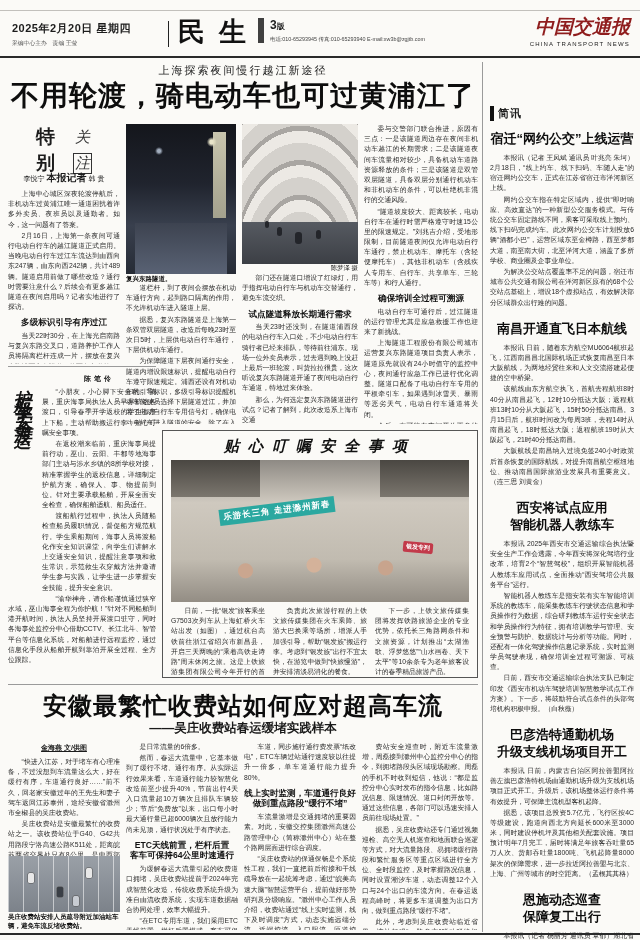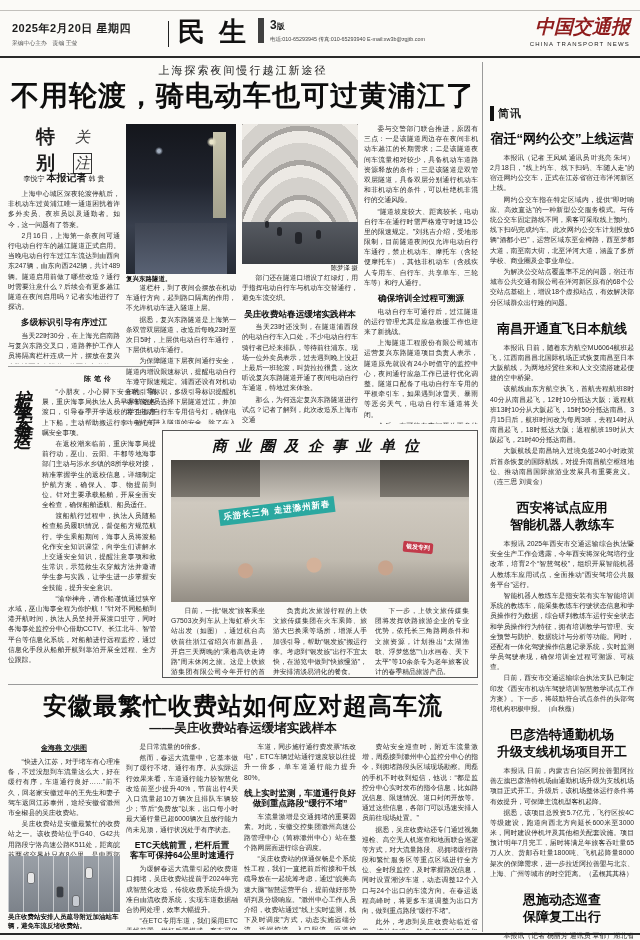--- a/index.html
+++ b/index.html
@@ -163,21 +163,21 @@
     <div class="floor"></div>
     <div class="rider" style="left:46%;bottom:14%;"></div>
     <div class="rider" style="left:30%;bottom:20%;width:5px;height:9px;"></div>
     <div class="rider" style="left:64%;bottom:18%;width:5px;height:9px;"></div>
     <div class="rider" style="left:20%;bottom:26%;width:4px;height:7px;"></div>
   </div>
   <div class="credit">陈梦泽 摄</div>
   <div>
       <p class="p">部门还在隧道口增设了红绿灯，用于指挥电动自行车与机动车交替通行，避免车流交织。</p>
     </div>
-  <div class="sh">吴庄收费站春运缓堵实践样本</div>
+  <div class="sh">试点隧道释放长期通行需求</div>
   <div>
       <p class="p">当天23时还没到，在隧道浦西段的电动自行车入口处，不少电动自行车骑行者已经来排队，等待前往浦东。现场一位外卖员表示，过去遇到晚上没赶上最后一班轮渡，叫货拉拉很贵，这次听说复兴东路隧道开通了夜间电动自行车通道，特地过来体验。</p>
       <p class="p">那么，为何选定复兴东路隧道进行试点？记者了解到，此次改造系上海市交通</p>
     </div>
 </div>
 
 <div class="abs clip" id="col4">
   <div>
       <p class="p">委与交警部门联合推进，原因有三点：一是该隧道周边存在夜间非机动车越江的长期需求；二是该隧道夜间车流量相对较少，具备机动车道路资源释放的条件；三是该隧道是双管双层隧道，具备双层分别通行机动车和非机动车的条件，可以杜绝机非混行的交通风险。</p>
       <p class="p">“隧道坡度较大、距离较长，电动自行车在通行时需严格遵守时速15公里的限速规定。”刘兆吉介绍，受地形限制，目前隧道夜间仅允许电动自行车通行，禁止机动车、摩托车（含轻便摩托车），其他非机动车（含残疾人专用车、自行车、共享单车、三轮车等）和行人通行。</p>
@@ -196,21 +196,21 @@
   <div class="byl">陈笔伶</div>
   <div>
       <p class="p">“小朋友，小心脚下安全哟。”清晨，重庆海事局执法人员早早航达各渡口，引导春季开学返校的学生有序上下船，主动帮助搬运行李，贴心叮嘱安全事项。</p>
       <p class="p">在返校潮来临前，重庆海事局提前行动，巫山、云阳、丰都等地海事部门主动与涉水乡镇的8所学校对接，精准掌握学生的返校信息，详细制定护航方案，确保人、事、物提前到位。针对主要承载船舶，开展全面安全检查，确保船舶适航、船员适任。</p>
       <p class="p">渡船航行过程中，执法人员随船检查船员履职情况，督促船方规范航行。学生乘船期间，海事人员将渡船化作安全知识课堂，向学生们讲解水上交通安全知识，提醒注意事项和救生常识，示范救生衣穿戴方法并邀请学生参与实践，让学生进一步掌握安全技能，提升安全意识。</p>
       <p class="p">“渝华神舟，请你船谨慎通过狭窄水域，巫山海事全程为你护航！”针对不同船舶到港开航时间，执法人员坚持开展渡口驻守，同时各海事处监控分中心借助CCTV、长江北斗、智管平台等信息化系统，对船舶进行远程监控，通过信息化手段从船舶开航到靠泊开展全过程、全方位跟踪。</p>
     </div>
 </div>
 
 <div class="abs clip" id="silver">
-  <div class="title">商业圈及企事业单位</div>
+  <div class="title">贴心叮嘱安全事项</div>
   <div class="photo" id="silver-photo">
     <div class="rack" style="left:0;"></div>
     <div class="rack" style="right:0;"></div>
     <div class="sign1">乐游长三角 走进滁州新春</div>
     <div class="sign2">银发专列</div>
   </div>
   <div class="caps">
     <div class="c">
         <p class="p">日前，一批“银发”旅客乘坐G7503次列车从上海虹桥火车站出发（如图），通过杭台高铁前往浙江省绍兴市新昌县，开启三天两晚的“乘着高铁走诗路”周末休闲之旅。这是上铁旅游集团有限公司今年开行的首趟“乐游长三角”银发旅游列车。</p>
       </div>

